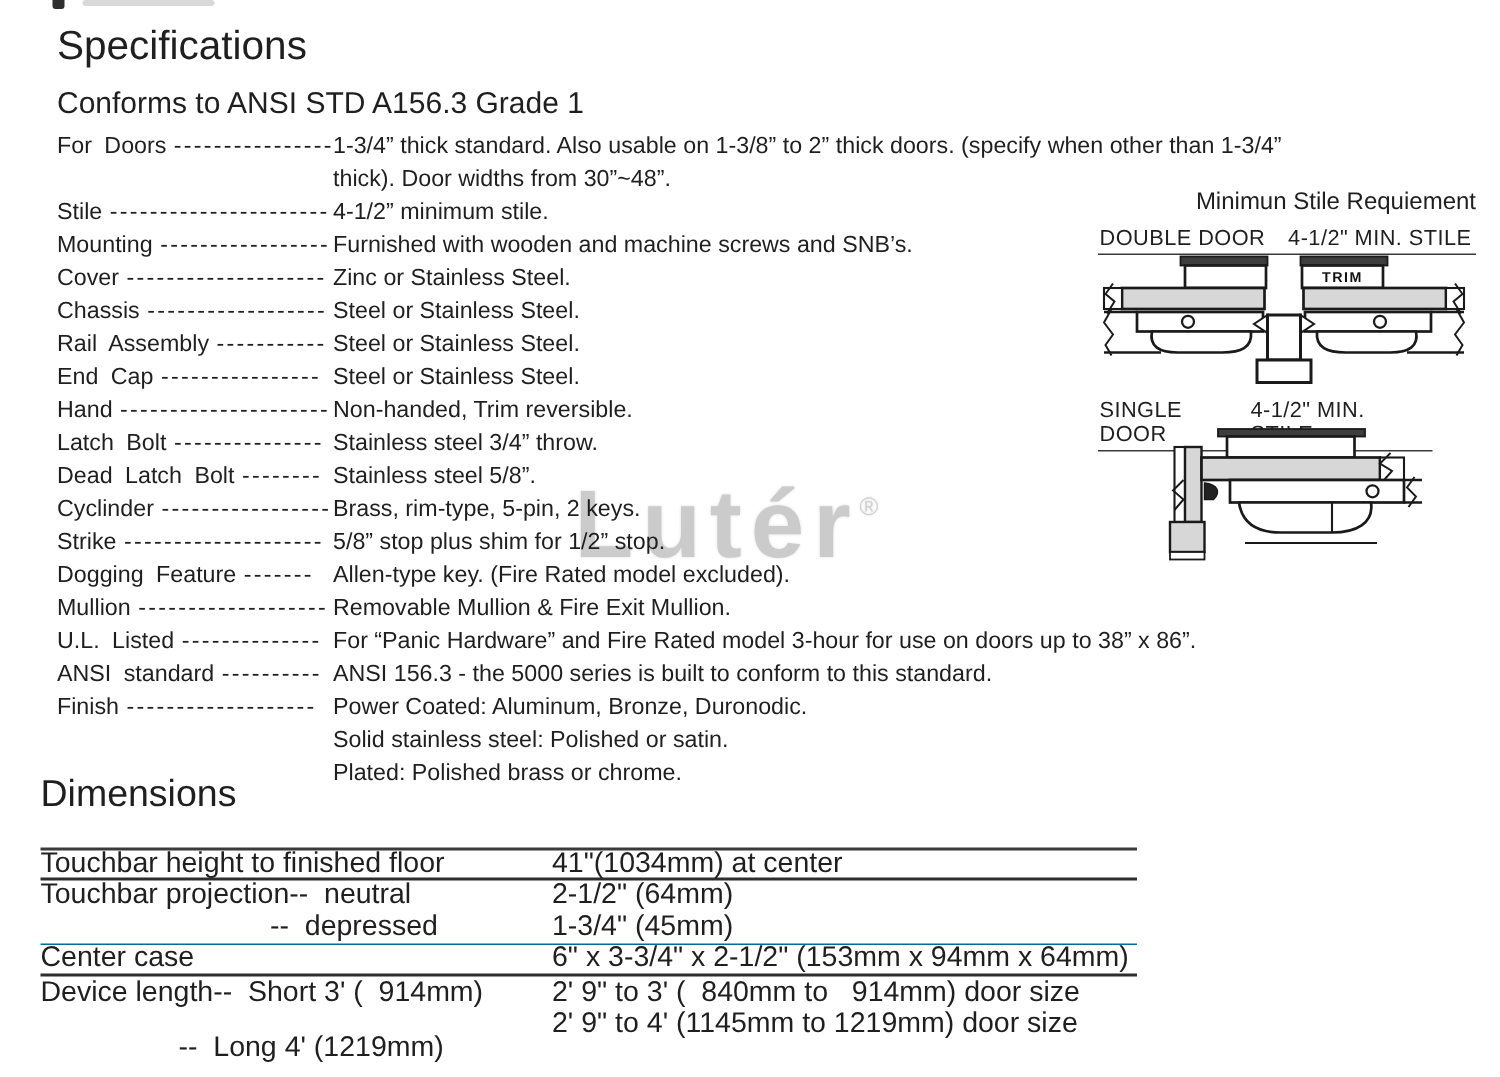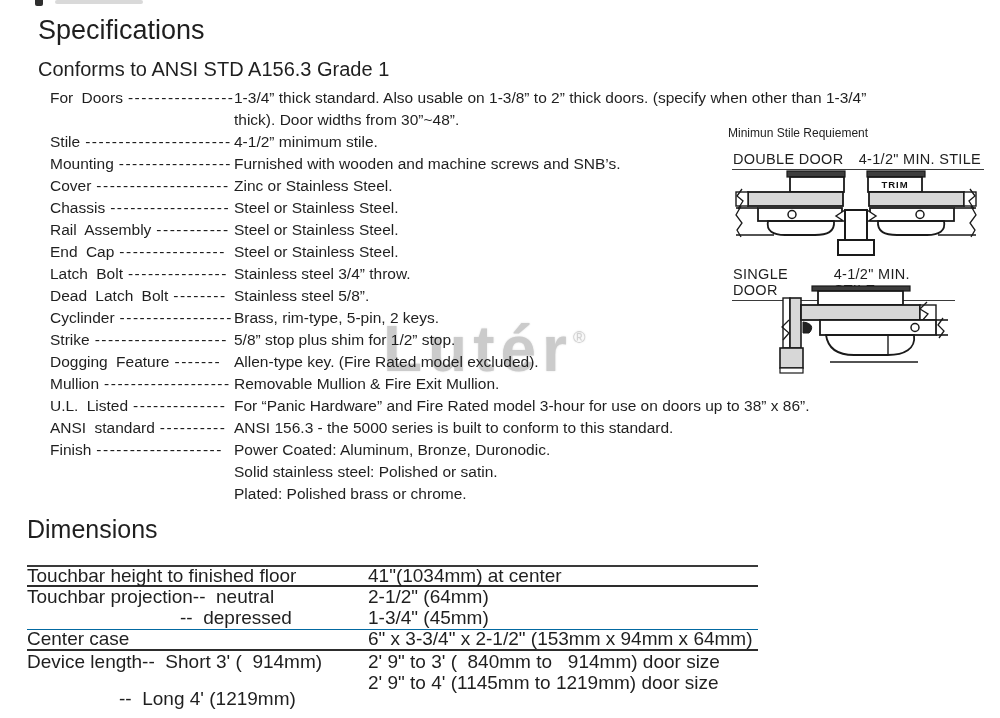--- a/index.html
+++ b/index.html
@@ -20,28 +20,28 @@
     text-shadow:0 0 2px #d4d4d4; white-space:nowrap;
   }
   .watermark sup { font-size:17px; font-weight:normal; letter-spacing:0; vertical-align:28px; color:#c6c6c6; }
 
   
   .specs { position:absolute; left:38px; top:14px; width:946px; z-index:1; }
   .specs-title { font-size:27px; font-weight:400; line-height:32px; }
   .specs-subtitle { font-size:20px; font-weight:400; line-height:24px; margin-top:11px; }
   .spec-rows { margin-top:6px; }
   .spec-row { display:flex; font-size:15.5px; line-height:22px; white-space:pre; }
-  .spec-left { flex:none; width:184px; display:flex; overflow:hidden;margin-left:12px; }
+  .spec-left { flex:none; width:184px; display:flex; overflow:hidden; }
   .spec-label { white-space:pre; word-spacing:4px; }
   .spec-dashes { flex:1; overflow:hidden; white-space:nowrap; letter-spacing:1.5px; margin-left:5px; }
   .spec-value { white-space:pre; }
 
   
   .diagram { position:absolute; left:728px; top:124px; width:262px; height:260px; z-index:2; }
-  .diagram-title { position:absolute; left:0; top:2px; width:256px; text-align:left; font-size:12px; }
+  .diagram-title { position:absolute; left:0; top:2px; width:256px; text-align:right; font-size:16px; }
   .diag-caption { position:absolute; display:flex; justify-content:space-between;
     font-size:14.5px; letter-spacing:.3px; padding:0 3px 2px 1px; border-bottom:1.5px solid #3a3a3a; }
   .caption-double { left:4px; top:27px; width:252px; }
   .caption-single { left:4px; top:142px; width:223px; }
   .svg-double { position:absolute; left:6px; top:44px; }
   .svg-single { position:absolute; left:42px; top:158px; }
 
   
   .dimensions { position:absolute; left:27px; top:514px; z-index:1; }
   .dims-title { font-size:25px; font-weight:400; line-height:30px; }
@@ -122,20 +122,27 @@
           </div>
           <span class="spec-value">Steel or Stainless Steel.</span>
         </div>
         <div class="spec-row row-7">
           <div class="spec-left">
             <span class="spec-label">End Cap</span>
             <span class="spec-dashes">----------------</span>
           </div>
           <span class="spec-value">Steel or Stainless Steel.</span>
         </div>
+        <div class="spec-row row-8">
+          <div class="spec-left">
+            <span class="spec-label">Hand</span>
+            <span class="spec-dashes">---------------------</span>
+          </div>
+          <span class="spec-value">Non-handed, Trim reversible.</span>
+        </div>
         <div class="spec-row row-9">
           <div class="spec-left">
             <span class="spec-label">Latch Bolt</span>
             <span class="spec-dashes">---------------</span>
           </div>
           <span class="spec-value">Stainless steel 3/4” throw.</span>
         </div>
         <div class="spec-row row-10">
           <div class="spec-left">
             <span class="spec-label">Dead Latch Bolt</span>

